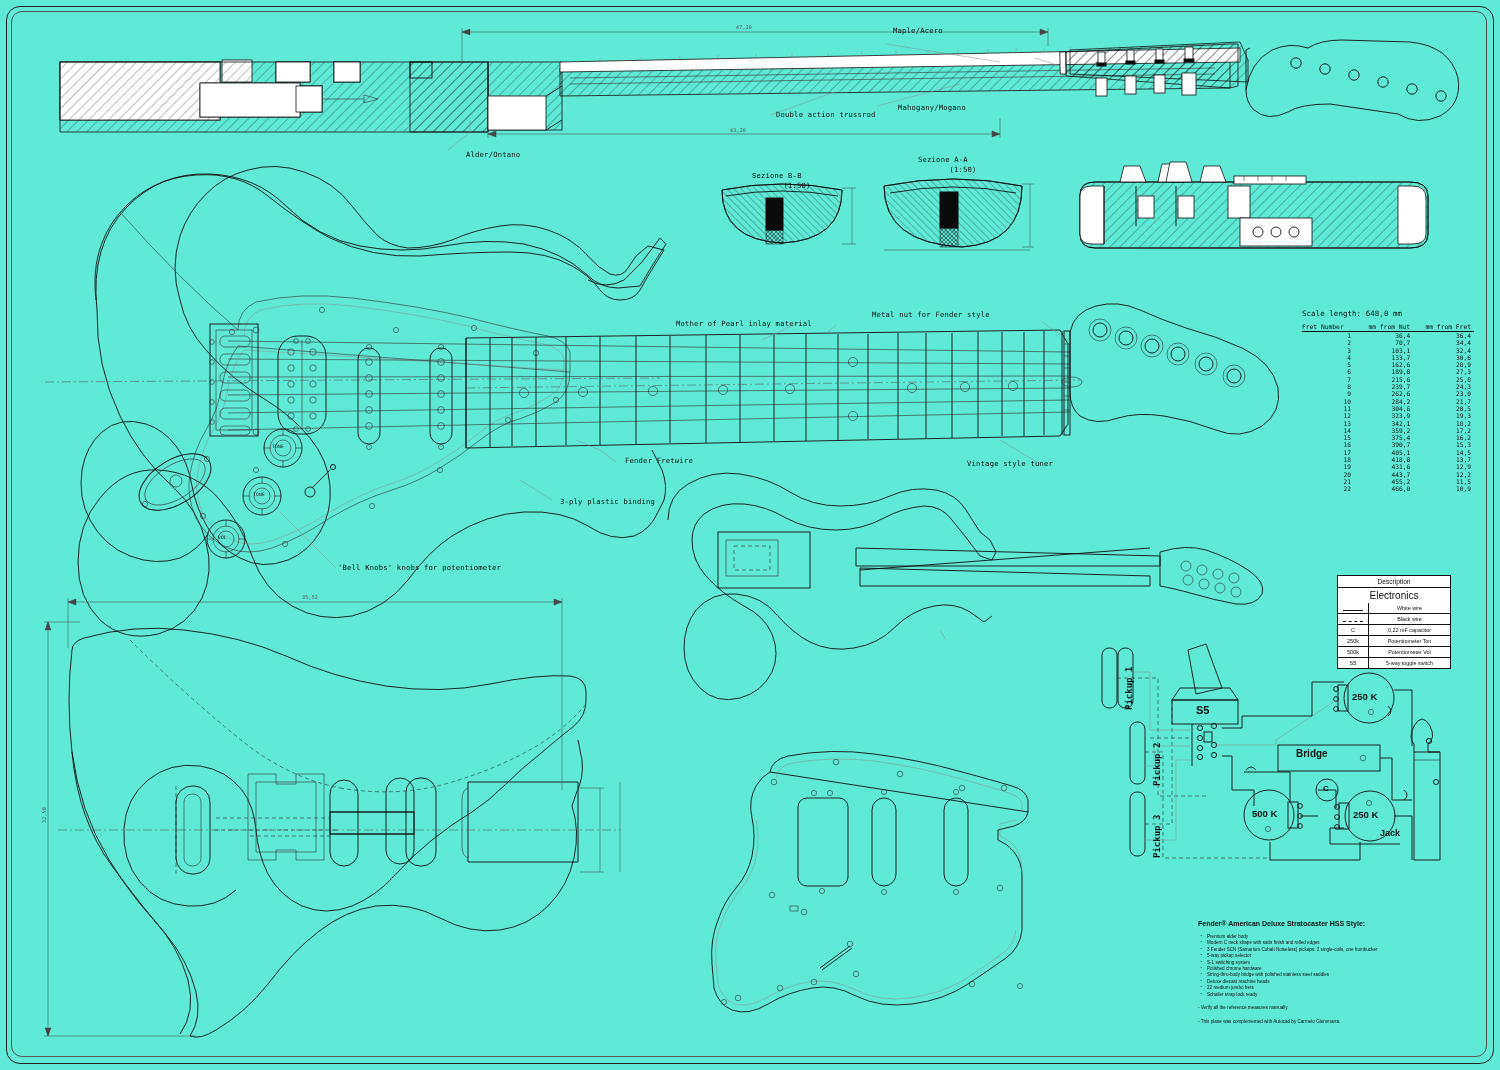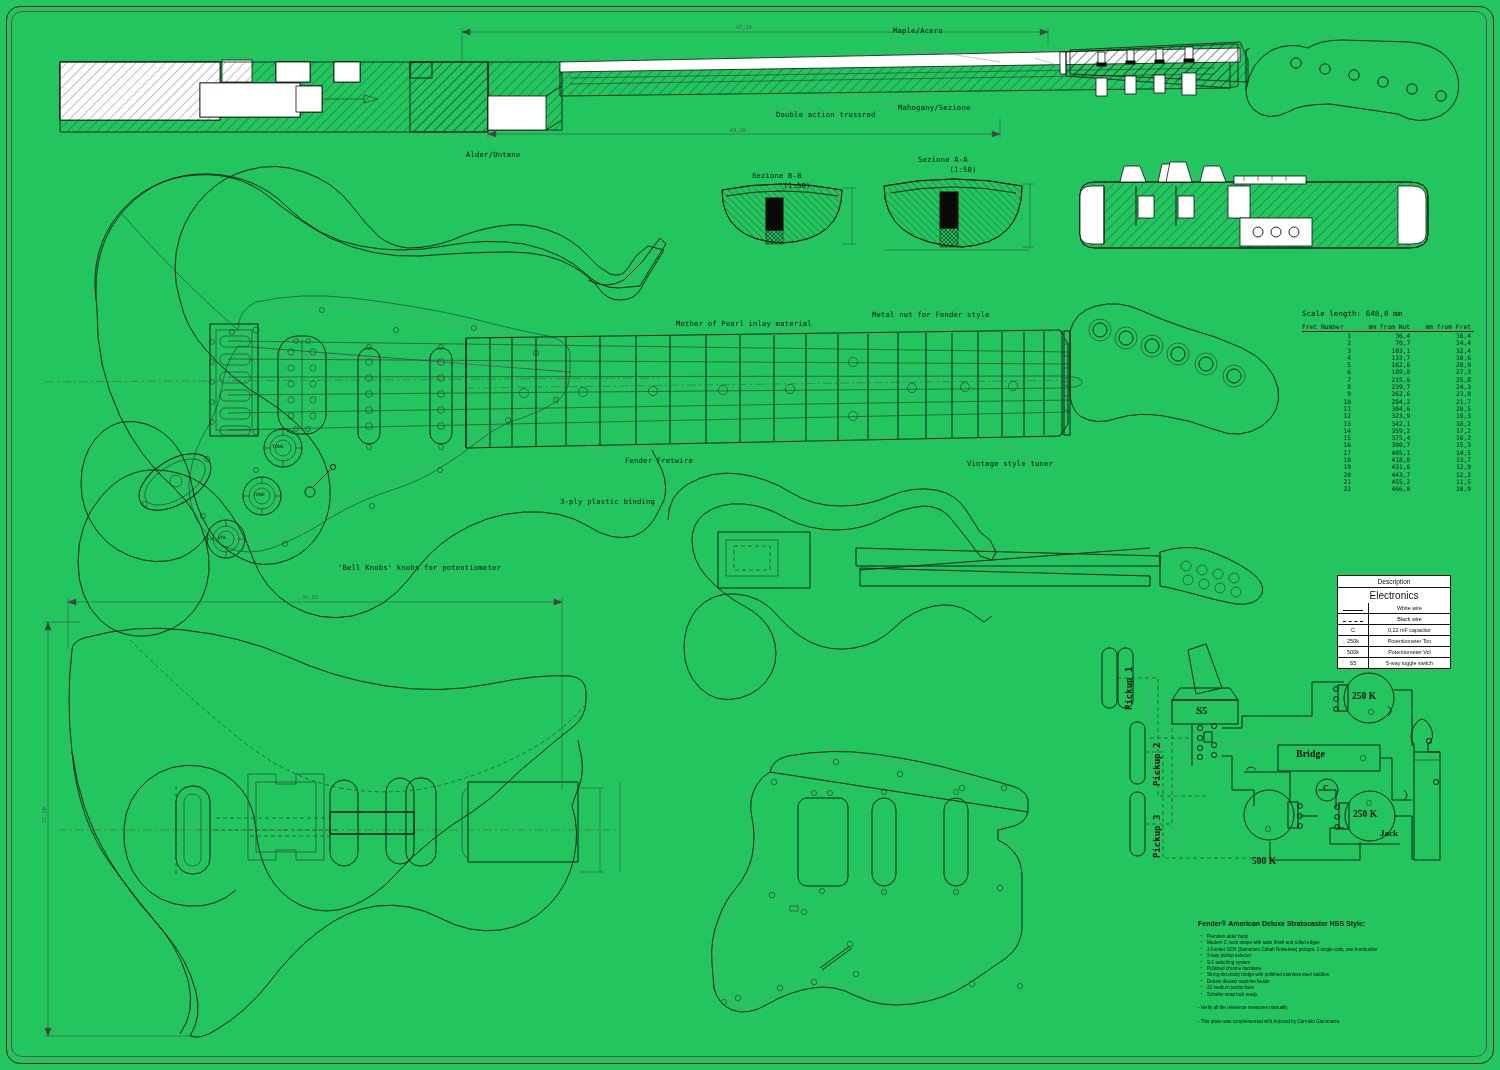--- a/index.html
+++ b/index.html
@@ -1,21 +1,21 @@
 <!DOCTYPE html>
 <html><head>
 <meta charset="utf-8">
 <title>Stratocaster HSS Technical Drawing</title>
 <style>
   html,body{margin:0;padding:0;background:#fff;}
   body{
     font-family:"Liberation Sans", sans-serif;
     width:1500px;height:1070px;overflow:hidden;position:relative;
   }
-  #sheet{position:relative;width:1500px;height:1070px;background:#22c55e;}
+  #sheet{position:relative;width:1500px;height:1070px;background:#5eead4;}
   .bdr{position:absolute;left:6px;top:6px;width:1486px;height:1056px;border:1px solid #222;border-radius:14px;}
   .bdr2{position:absolute;left:11px;top:11px;width:1474px;height:1044px;border:1px solid #555;border-radius:11px;}
 
   svg{position:absolute;left:0;top:0;width:1500px;height:1070px;overflow:visible;}
   .ln{stroke:#111;fill:none;stroke-width:.9;}
   .ln-t{stroke:#333;fill:none;stroke-width:.6;}
   .ln-f{stroke:#8d8d8d;fill:none;stroke-width:.5;}
   .ln-d{stroke:#333;fill:none;stroke-width:.6;stroke-dasharray:4 3;}
   .ln-dd{stroke:#555;fill:none;stroke-width:.55;stroke-dasharray:9 3 2 3;}
   .hatch{fill:url(#hatchA);stroke:#111;stroke-width:.8;}
@@ -43,21 +43,21 @@
   #legend .hd{text-align:center;font-size:6.6px;padding:2px 0;width:100%;color:#111;}
   #legend .big{text-align:center;font-size:10px;padding:2px 0;width:100%;color:#111;}
   #legend .k{width:30px;border-right:1px solid #111;text-align:center;font-size:5.6px;padding:2px 0;color:#111;}
   #legend .v{flex:1;text-align:center;font-size:5.4px;padding:2px 1px;color:#111;}
   .wirew{display:inline-block;width:20px;height:0;border-top:1.6px solid #111;vertical-align:middle;margin-top:4px;}
   .wireb{display:inline-block;width:20px;height:0;border-top:1.4px dashed #111;vertical-align:middle;margin-top:4px;}
 
   
   .vert{position:absolute;font-family:"DejaVu Sans Mono", monospace;font-size:9px;font-weight:bold;color:#111;
         transform:rotate(-90deg);transform-origin:left top;white-space:nowrap;}
-  .wlbl{position:absolute;font-family:Liberation Serif, serif;font-weight:bold;color:#111;white-space:nowrap;}
+  .wlbl{position:absolute;font-family:Liberation Sans, sans-serif;font-weight:bold;color:#111;white-space:nowrap;}
 
   
   #spec{position:absolute;left:1198px;top:920px;width:250px;color:#111;}
   #spec .title{font-size:7px;font-weight:bold;margin-bottom:7px;}
   #spec ul{margin:0;padding:0;list-style:none;}
   #spec li{font-size:4.6px;line-height:6.4px;padding-left:9px;position:relative;}
   #spec li:before{content:"·";position:absolute;left:2px;top:-1px;font-size:7px;}
   #spec .note{font-size:4.6px;line-height:6.6px;margin-top:7px;}
 </style>
 </head>
@@ -761,21 +761,21 @@
 
       <g class="ln">
         <path d="M1246 770 q5 -6 10 0"></path>
         <path d="M1388 716 q6 -5 0 -10"></path>
         <path d="M1404 800 q6 -5 0 -10"></path>
       </g>
     </g>
   </svg>
 
   <div class="lbl" style="left:893px;top:26px;">Maple/Acero</div>
-  <div class="lbl" style="left:898px;top:103px;">Mahogany/Sezione</div>
+  <div class="lbl" style="left:898px;top:103px;">Mahogany/Mogano</div>
   <div class="lbl" style="left:776px;top:110px;">Double action trussrod</div>
   <div class="lbl" style="left:449px;top:150px;margin-left:17px;">Alder/Ontano</div>
 
   <div class="lbl" style="left:752px;top:172px;width:90px;font-family:Liberation Mono, monospace;">Sezione B-B</div>
   <div class="lbl ctr" style="left:752px;top:181px;width:90px;">(1:50)</div>
   <div class="lbl" style="left:918px;top:155px;width:90px;">Sezione A-A</div>
   <div class="lbl ctr" style="left:918px;top:165px;width:90px;">(1:50)</div>
 
   <div class="lbl" style="left:676px;top:319px;">Mother of Pearl inlay material</div>
   <div class="lbl" style="left:872px;top:310px;text-align:center;">Metal nut for Fender style</div>
@@ -955,21 +955,21 @@
         </div>
       </div>
   </div>
 
   <div class="vert" style="left:1124px;top:710px;">Pickup 1</div>
   <div class="vert" style="left:1152px;top:786px;">Pickup 2</div>
   <div class="vert" style="left:1152px;top:858px;">Pickup 3</div>
   <div class="wlbl" style="left:1196px;top:704px;font-size:11px;">S5</div>
   <div class="wlbl" style="left:1296px;top:748px;font-size:10px;">Bridge</div>
   <div class="wlbl" style="left:1352px;top:691px;font-size:9.5px;">250 K</div>
-  <div class="wlbl" style="left:1252px;top:808px;font-size:9.5px;margin-top:48px;">500 K</div>
+  <div class="wlbl" style="left:1252px;top:808px;font-size:9.5px;">500 K</div>
   <div class="wlbl" style="left:1353px;top:809px;font-size:9.5px;">250 K</div>
   <div class="wlbl" style="left:1323px;top:784px;font-size:8px;">C</div>
   <div class="wlbl" style="left:1380px;top:828px;font-size:9px;">Jack</div>
 
   <div id="spec">
     <div class="title">Fender® American Deluxe Stratocaster HSS Style:</div>
     <ul id="spec-items">
         <li>Premium alder body</li>
         <li>Modern C neck shape with satin finish and rolled edges</li>
         <li>3 Fender SCN (Samarium Cobalt Noiseless) pickups: 2 single-coils, one humbucker</li>

